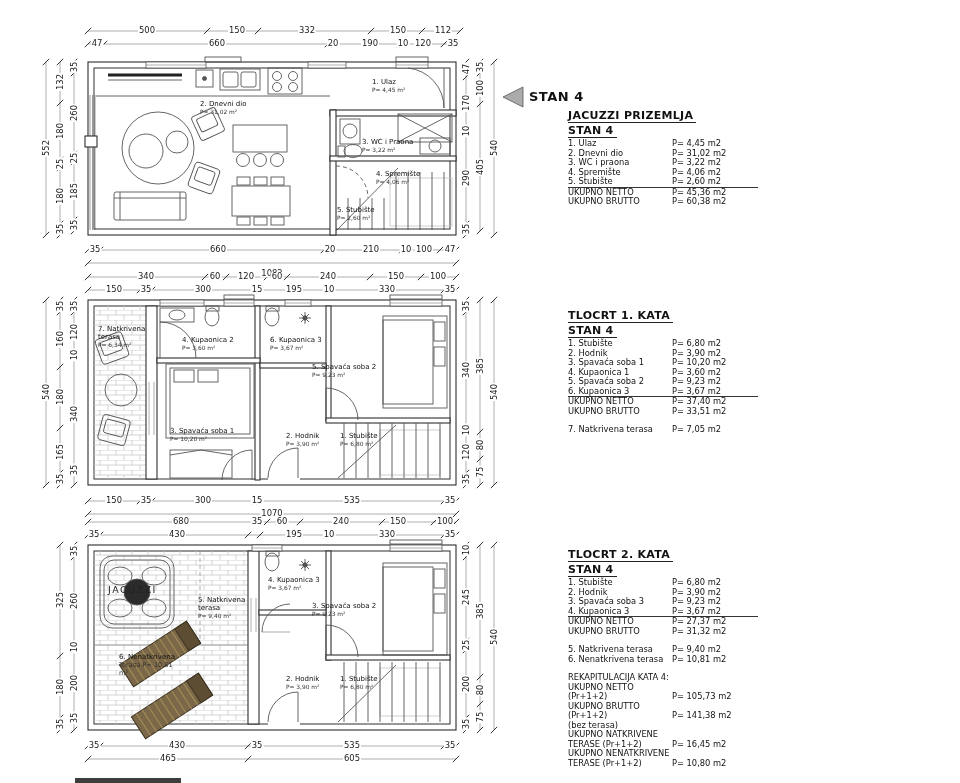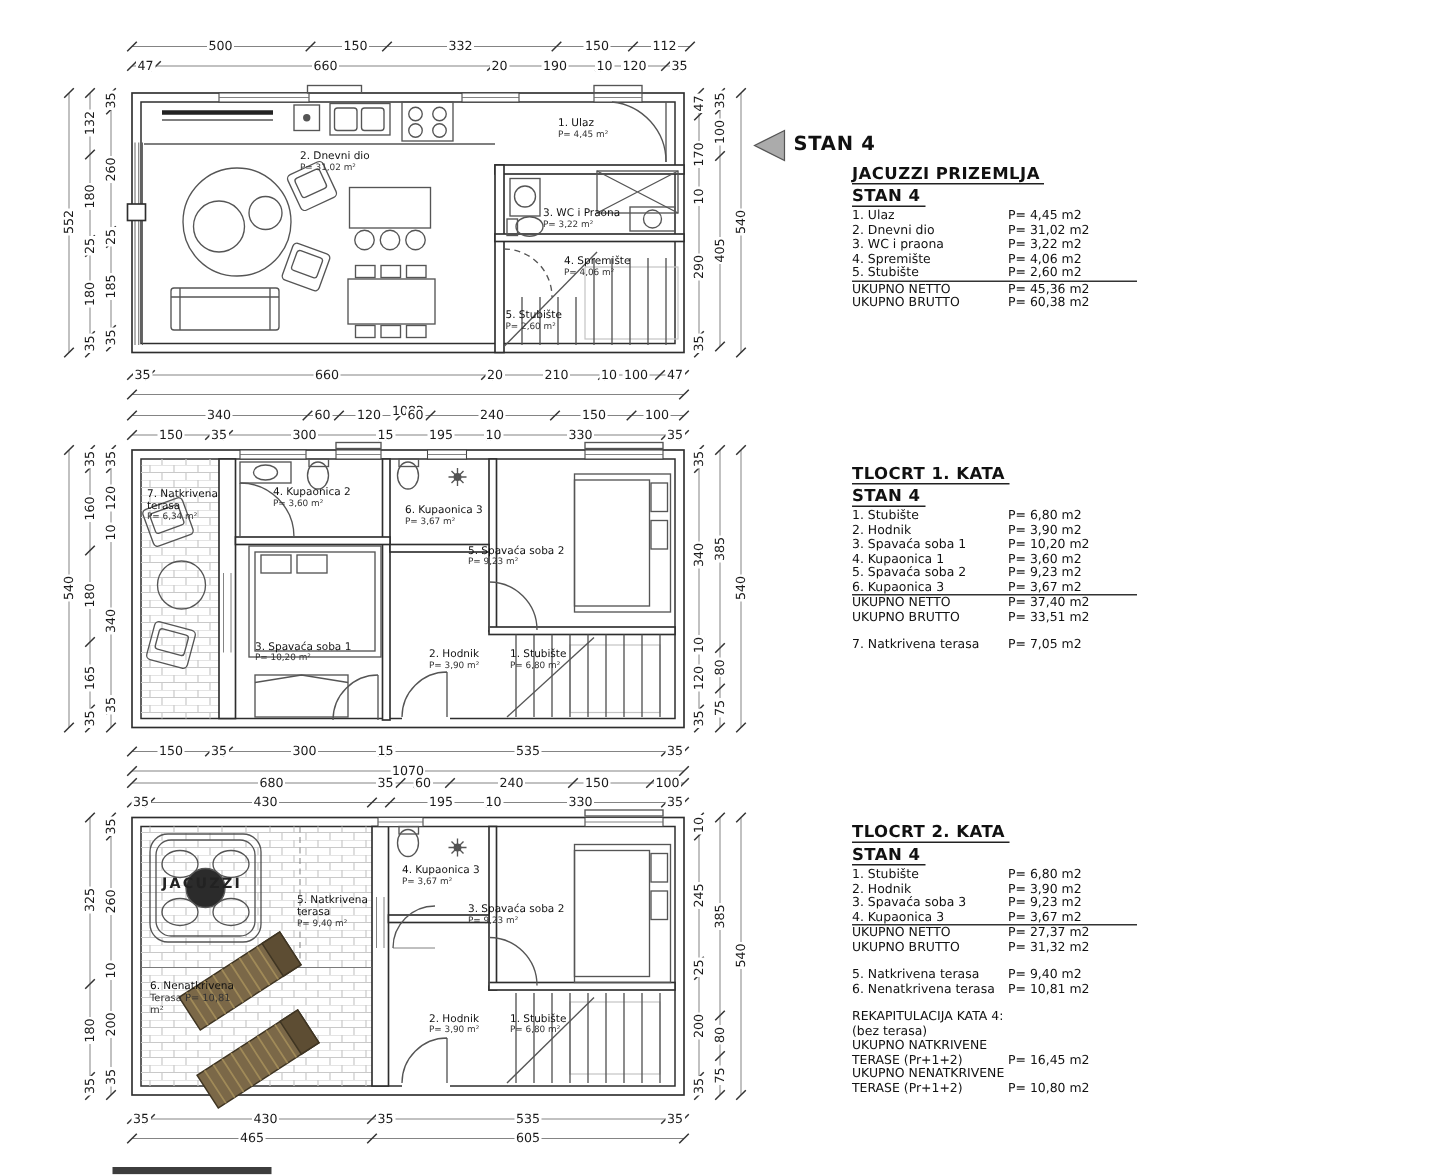--- a/index.html
+++ b/index.html
@@ -7,21 +7,21 @@
           font-family:"DejaVu Sans","Liberation Sans",sans-serif;color:#111}
   #draw{position:absolute;left:0;top:0}
   i.d,i.dv{font-style:normal;position:absolute;font-size:8.4px;line-height:1;color:#1a1a1a;
            background:#fff;padding:0 1px;white-space:nowrap}
   i.d{transform:translate(-50%,-55%)}
   i.dv{transform:translate(-50%,-50%) rotate(-90deg)}
   .rl{position:absolute;font-size:7px;line-height:8.2px;color:#111}
   .rl .a{font-size:5.9px;color:#333}
   .rl.wrap{width:50px}
   .rl.wrap2{width:60px}
-  .rl.jzl{font-size:9.5px;font-weight:bold;letter-spacing:1.5px;color:#222}
+  .rl.jzl{font-size:9.5px;font-weight:normal;letter-spacing:1.5px;color:#222}
   .legend{position:absolute;width:190px}
   .lt{font-size:11px;font-weight:bold;letter-spacing:.3px;border-bottom:1.2px solid #222;
       display:table;padding:0 3px 0 0;margin-bottom:1px;white-space:nowrap}
   .lr{display:flex;align-items:flex-end;font-size:8.3px;line-height:9.5px}
   .lr .n{width:104px;flex:none}
   .lr .v{white-space:nowrap}
   .lr.ul{border-bottom:1px solid #333}
   .lr.sp{margin-top:9px}
   .stan{position:absolute;font-size:13px;font-weight:bold;letter-spacing:.5px;color:#111}
   .strip{position:absolute;background:#3d3d3d}
@@ -632,21 +632,21 @@
     </div>
 <div class="rl" style="left:337px;top:206px">
       <div>5. Stubište</div>
       <div class="a">P= 2,60 m²</div>
     </div>
 
 <div class="rl wrap" style="left:98px;top:325px">
       <div>7. Natkrivena terasa</div>
       <div class="a">P= 6,34 m²</div>
     </div>
-<div class="rl" style="left:182px;top:324px">
+<div class="rl" style="left:182px;top:336px">
       <div>4. Kupaonica 2</div>
       <div class="a">P= 3,60 m²</div>
     </div>
 <div class="rl" style="left:270px;top:336px">
       <div>6. Kupaonica 3</div>
       <div class="a">P= 3,67 m²</div>
     </div>
 <div class="rl" style="left:312px;top:363px">
       <div>5. Spavaća soba 2</div>
       <div class="a">P= 9,23 m²</div>
@@ -672,21 +672,21 @@
       <div class="a">P= 9,40 m²</div>
     </div>
 <div class="rl" style="left:268px;top:576px">
       <div>4. Kupaonica 3</div>
       <div class="a">P= 3,67 m²</div>
     </div>
 <div class="rl" style="left:312px;top:602px">
       <div>3. Spavaća soba 2</div>
       <div class="a">P= 9,23 m²</div>
     </div>
-<div class="rl wrap2" style="left:100px;top:653px">
+<div class="rl wrap2" style="left:119px;top:653px">
       <div>6. Nenatkrivena</div>
       <div class="a" style="font-size:6.6px">Terasa P= 10,81 m²</div>
     </div>
 <div class="rl" style="left:286px;top:675px">
       <div>2. Hodnik</div>
       <div class="a">P= 3,90 m²</div>
     </div>
 <div class="rl" style="left:340px;top:675px">
       <div>1. Stubište</div>
       <div class="a">P= 6,80 m²</div>
@@ -800,20 +800,28 @@
         <span class="v">P= 9,40 m2</span>
       </div>
   <div class="lr">
         <span class="n">6. Nenatkrivena terasa</span>
         <span class="v">P= 10,81 m2</span>
       </div>
   <div class="lr sp">
         <span class="n" style="width:auto">REKAPITULACIJA KATA 4:</span>
       </div>
   <div class="lr">
+        <span class="n">UKUPNO NETTO (Pr+1+2)</span>
+        <span class="v">P= 105,73 m2</span>
+      </div>
+  <div class="lr">
+        <span class="n">UKUPNO BRUTTO (Pr+1+2)</span>
+        <span class="v">P= 141,38 m2</span>
+      </div>
+  <div class="lr">
         <span class="n">(bez terasa)</span>
         <span class="v"></span>
       </div>
   <div class="lr">
         <span class="n" style="width:auto">UKUPNO NATKRIVENE</span>
       </div>
   <div class="lr">
         <span class="n">TERASE (Pr+1+2)</span>
         <span class="v">P= 16,45 m2</span>
       </div>

